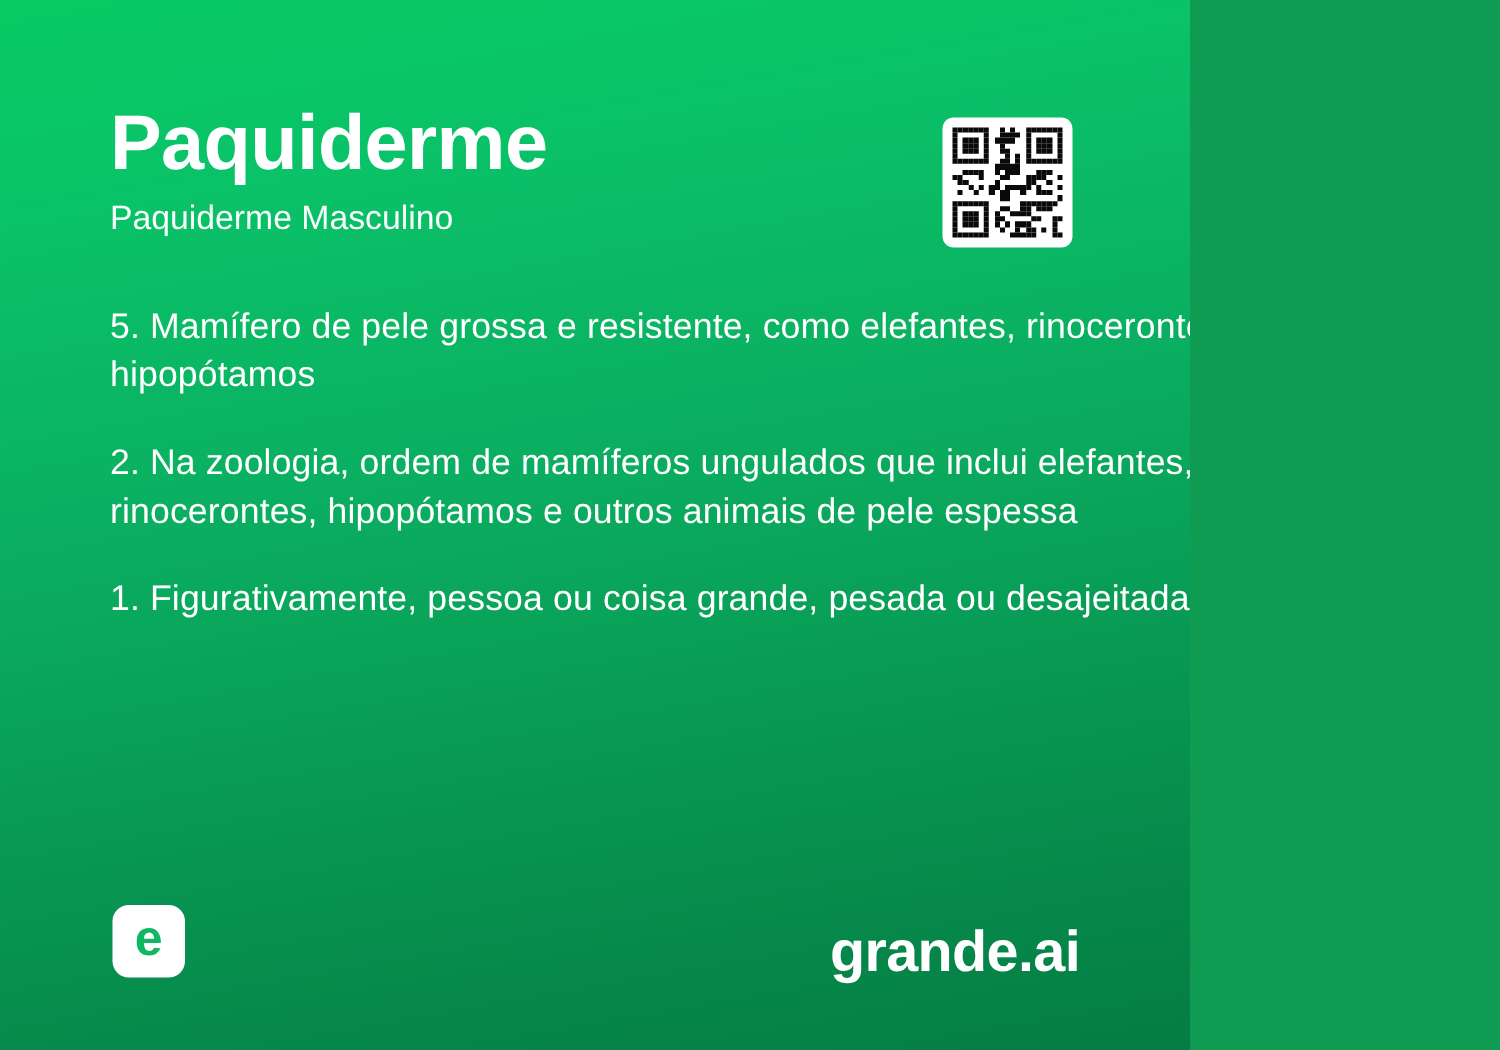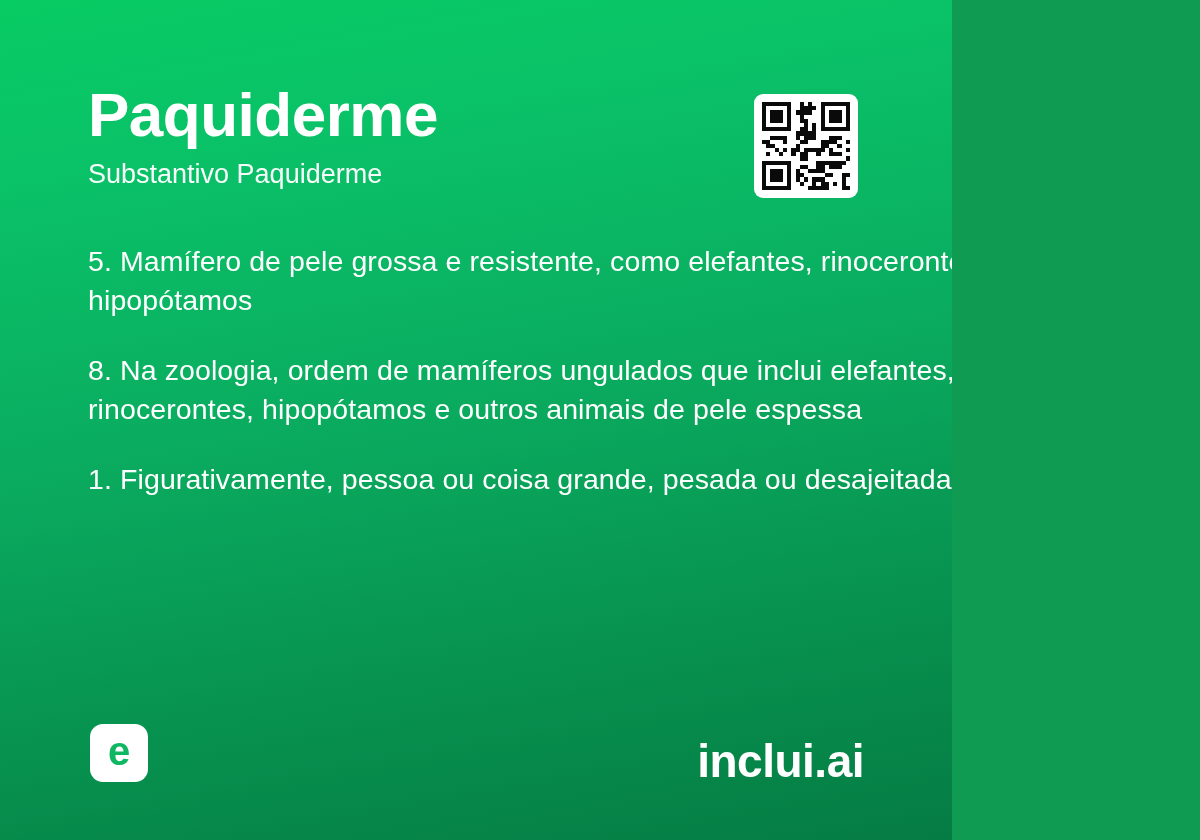--- a/index.html
+++ b/index.html
@@ -110,21 +110,21 @@
     line-height: 1;
   }
 </style>
 </head>
 <body>
 
 <div class="card">
 
   <div class="content">
     <h1 class="headword">Paquiderme</h1>
-    <p class="pos">Substantivo Paquiderme</p>
+    <p class="pos">Paquiderme Masculino</p>
   </div>
 
   <div class="qr">
     <div class="qr-grid" id="qr-grid">
         <i></i>
         <i></i>
         <i></i>
         <i></i>
         <i></i>
         <i></i>
@@ -561,23 +561,23 @@
         <i style="background: transparent;"></i>
         <i style="background: transparent;"></i>
         <i style="background: transparent;"></i>
         <i></i>
         <i></i>
       </div>
   </div>
 
   <div class="definitions" id="definitions">
       <p class="definition">5. Mamífero de pele grossa e resistente, como elefantes, rinocerontes e hipopótamos</p>
-      <p class="definition">8. Na zoologia, ordem de mamíferos ungulados que inclui elefantes, rinocerontes, hipopótamos e outros animais de pele espessa</p>
+      <p class="definition">2. Na zoologia, ordem de mamíferos ungulados que inclui elefantes, rinocerontes, hipopótamos e outros animais de pele espessa</p>
       <p class="definition">1. Figurativamente, pessoa ou coisa grande, pesada ou desajeitada</p>
     </div>
 
   <div class="footer-logo">
     <span>e</span>
   </div>
 
-  <div class="brand">inclui.ai</div>
+  <div class="brand">grande.ai</div>
 
 </div>
 
 </body></html>

